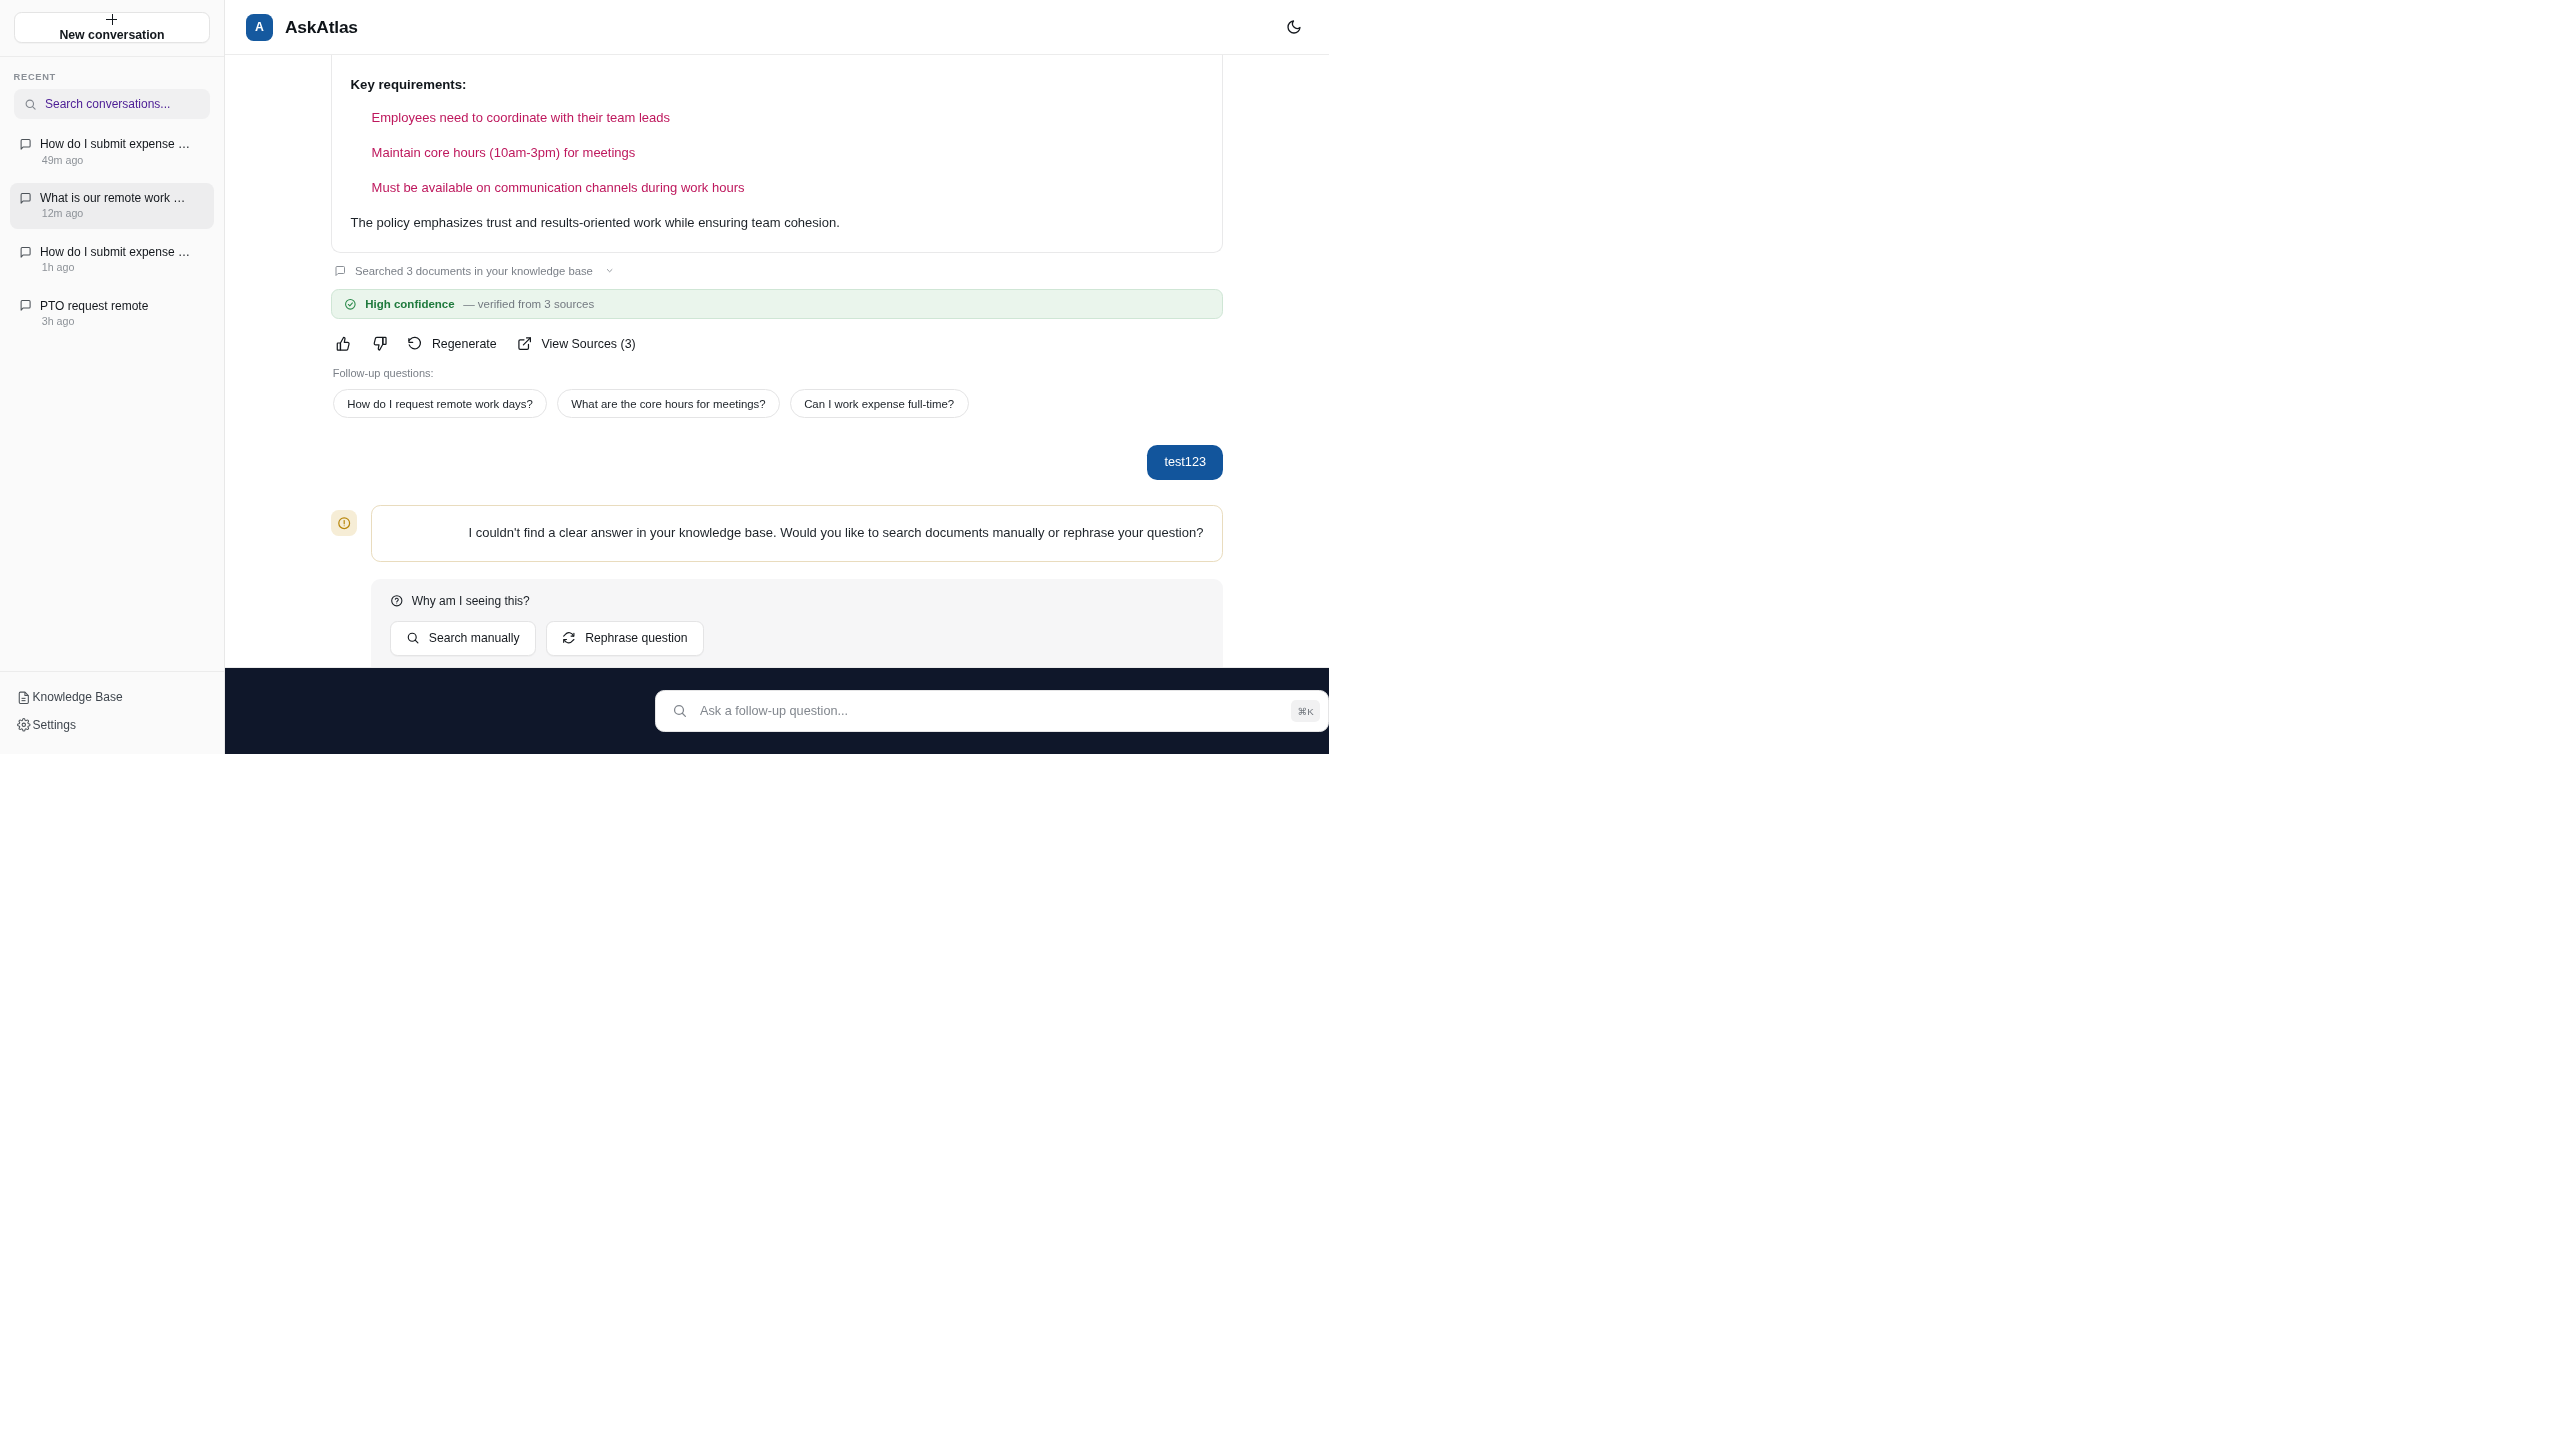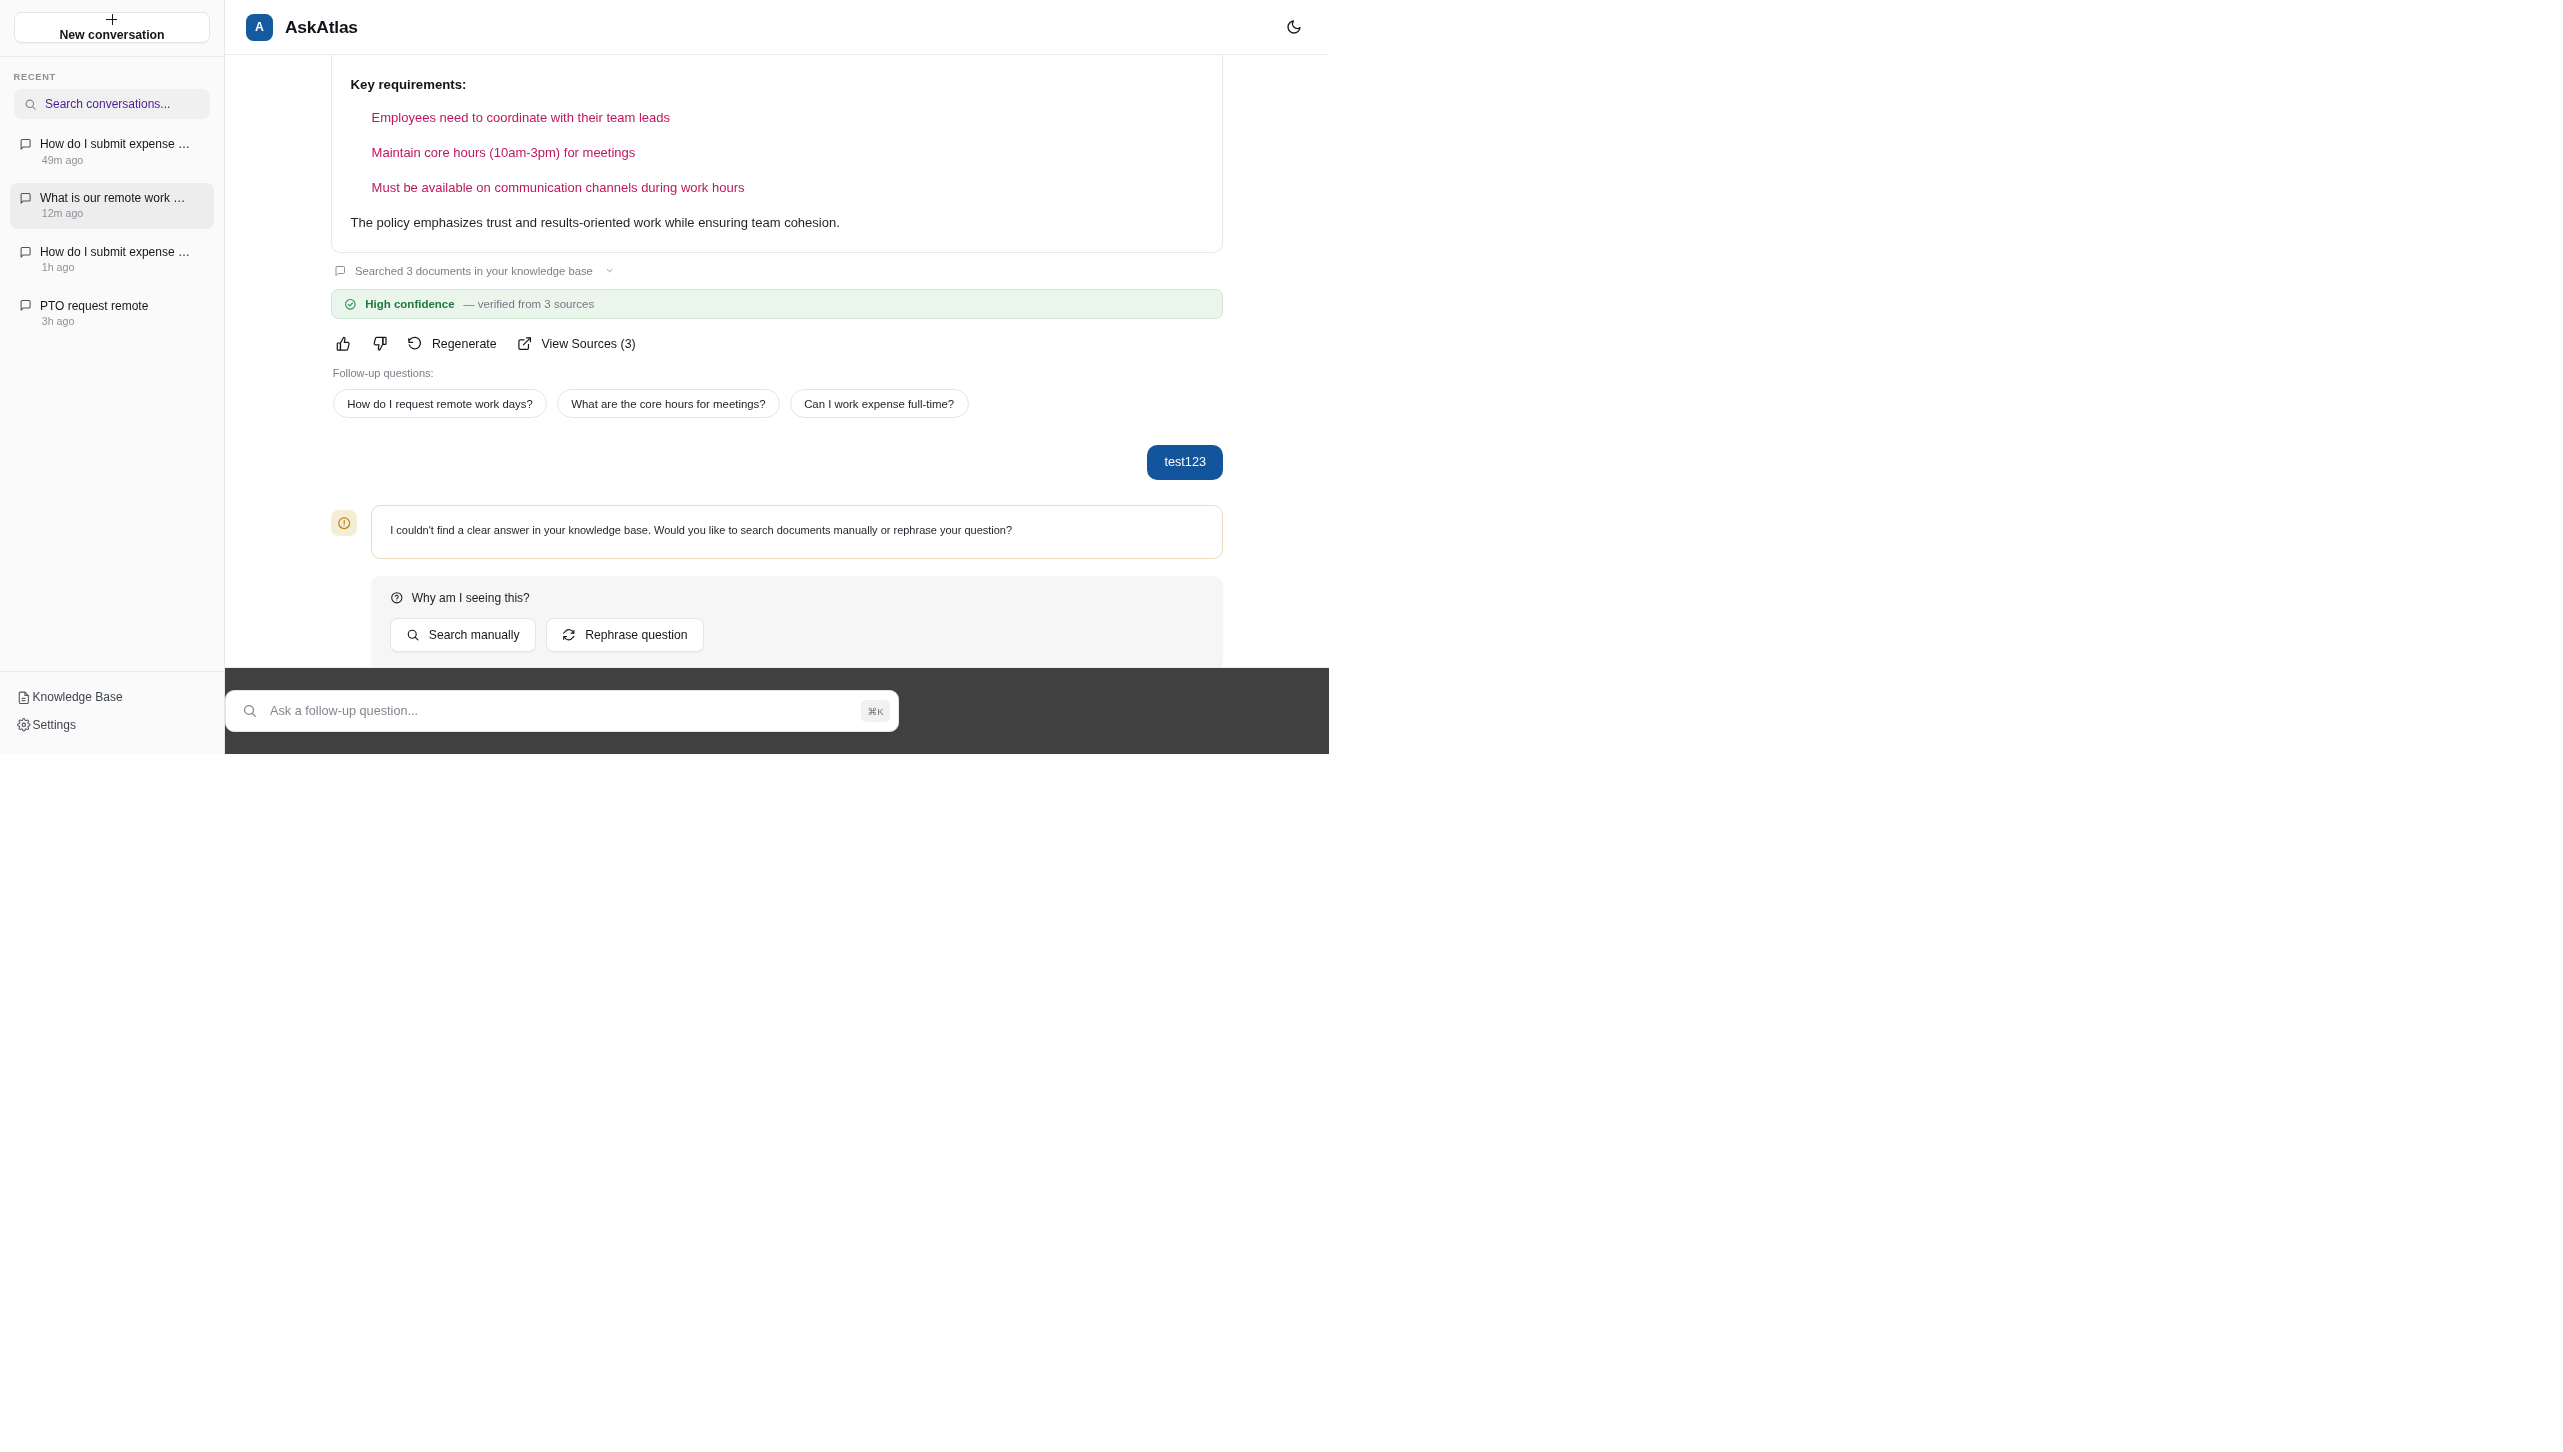--- a/index.html
+++ b/index.html
@@ -153,40 +153,40 @@
   .warn-avatar {
     width: 26px; height: 26px; border-radius: 7.6px; flex: 0 0 26px;
     background: #f6edd6; display: flex; align-items: center; justify-content: center;
     margin-top: 5.1px;
   }
   .fallback-card {
     flex: 1 1 auto;
     border: 0.8px solid #e9dcbe; border-radius: 9.3px; background: #fff;
     padding: 16px 18.6px 18px 18.6px;
   }
-  .fallback-text { font-size: 11px; color: #1d2329; line-height: 1.62; }
+  .fallback-text { font-size: 13px; color: #1d2329; line-height: 1.62; text-align: right; }
 
   .why-panel {
     margin: 17px 0 0 40px;
     background: #f6f6f7; border-radius: 9.3px;
     padding: 15.3px 18.6px 18.6px 18.6px;
   }
   .why-row { display: flex; align-items: center; gap: 8.5px; font-size: 12px; color: #1a1f25; cursor: pointer; }
   .why-btns { display: flex; gap: 10.2px; padding-top: 12.7px; }
   .why-btn {
     background: #fff; border: 0.8px solid #e4e4e5; border-radius: 7.6px;
     padding: 9.3px 15.3px; font-size: 12.2px; color: #15191e;
     display: flex; align-items: center; gap: 9.3px; cursor: pointer;
     box-shadow: 0 0.8px 0.8px rgba(16,24,40,.03);
   }
 
   .composer-wrap {
     flex: 0 0 87px; border-top: 0.8px solid #ececec;
-    display: flex; align-items: center; justify-content: flex-start;
-    background: #404040;
+    display: flex; align-items: center; justify-content: flex-end;
+    background: #0f172a;
   }
   .composer {
     width: 674px; height: 42px;
     border: 0.8px solid #e5e5e6; border-radius: 9.3px;
     display: flex; align-items: center; padding: 0 7.6px 0 16px;
     background: #fff;
   }
   .composer .ph { flex: 1 1 auto; font-size: 12.7px; color: #82878e; margin-left: 12.7px; }
   .kbd {
     background: #f1f1f2; border-radius: 5.1px;

